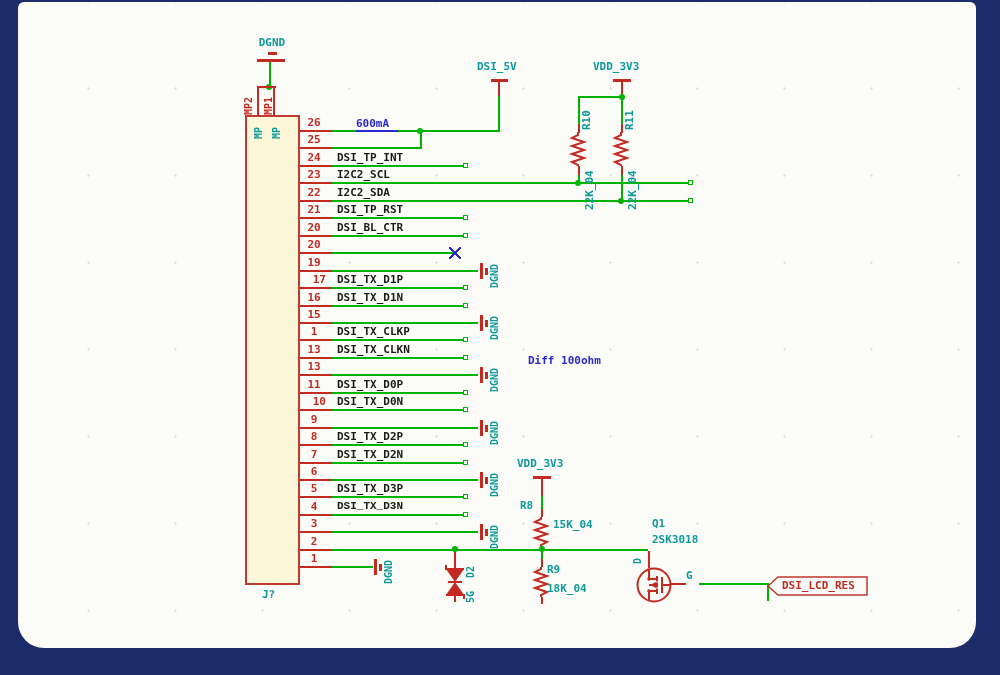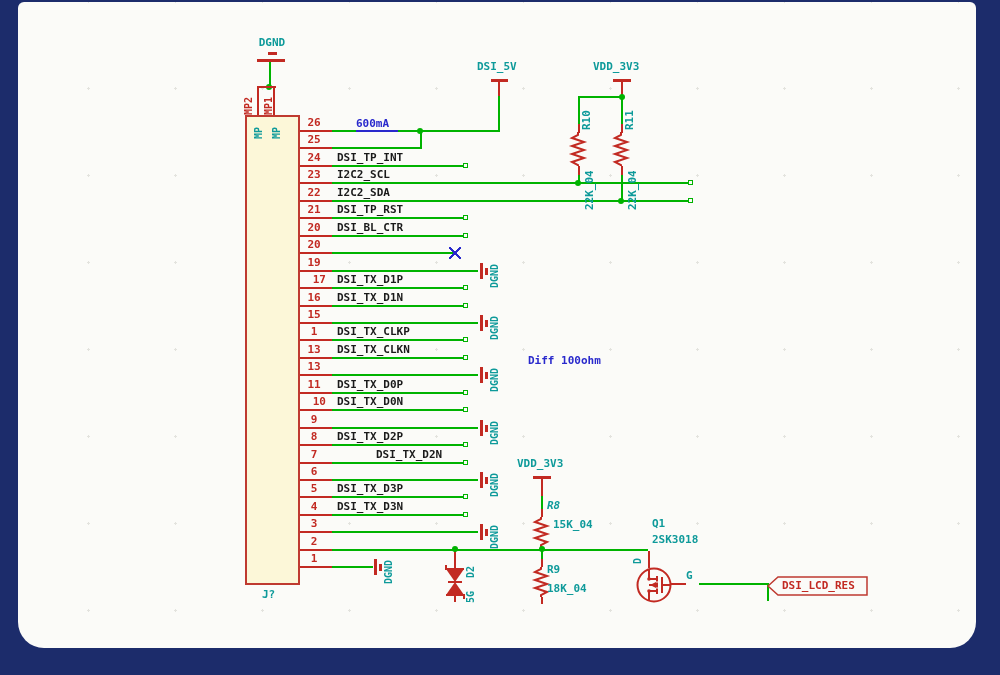--- a/index.html
+++ b/index.html
@@ -138,37 +138,37 @@
   <div class="el red gdash" style="width: 2.5px; height: 7px; left: 485px; top: 425px;"></div>
   <div class="el vt txt teal gtxt" style="height: 34px; font-size: 10px; left: 490px; top: 411px;">DGND</div>
 <div class="el txt redtx" style="left: 302px; top: 431px; width: 24px; text-align: center;">8</div>
       <div class="el red" style="left: 300px; top: 444px; width: 32px; height: 2px;"></div>
       <div class="el wire" style="left: 332px; top: 444px; width: 133px; height: 2px;"></div>
       <div class="el txt black" style="left: 337px; top: 431px;">DSI_TX_D2P</div>
       <div class="el sq" style="left: 463px; top: 442px;"></div>
       <div class="el txt redtx" style="left: 302px; top: 449px; width: 24px; text-align: center;">7</div>
       <div class="el red" style="left: 300px; top: 462px; width: 32px; height: 2px;"></div>
       <div class="el wire" style="left: 332px; top: 462px; width: 133px; height: 2px;"></div>
-      <div class="el txt black" style="left: 337px; top: 449px; margin-left: 39px;">DSI_TX_D2N</div>
+      <div class="el txt black" style="left: 337px; top: 449px;">DSI_TX_D2N</div>
       <div class="el sq" style="left: 463px; top: 460px;"></div>
       <div class="el txt redtx" style="left: 302px; top: 466px; width: 24px; text-align: center;">6</div>
       <div class="el red" style="left: 300px; top: 479px; width: 32px; height: 2px;"></div>
       <div class="el wire" style="left: 332px; top: 479px; width: 146px; height: 2px;"></div>
   <div class="el red gbar" style="width: 2.5px; height: 16px; left: 480px; top: 472px;"></div>
   <div class="el red gdash" style="width: 2.5px; height: 7px; left: 485px; top: 477px;"></div>
   <div class="el vt txt teal gtxt" style="height: 34px; font-size: 10px; left: 490px; top: 463px;">DGND</div>
 <div class="el txt redtx" style="left: 302px; top: 483px; width: 24px; text-align: center;">5</div>
       <div class="el red" style="left: 300px; top: 496px; width: 32px; height: 2px;"></div>
       <div class="el wire" style="left: 332px; top: 496px; width: 133px; height: 2px;"></div>
       <div class="el txt black" style="left: 337px; top: 483px;">DSI_TX_D3P</div>
       <div class="el sq" style="left: 463px; top: 494px;"></div>
       <div class="el txt redtx" style="left: 302px; top: 501px; width: 24px; text-align: center;">4</div>
       <div class="el red" style="left: 300px; top: 514px; width: 32px; height: 2px;"></div>
       <div class="el wire" style="left: 332px; top: 514px; width: 133px; height: 2px;"></div>
-      <div class="el txt black" style="left: 337px; top: 501px;">DSI_TX_D3N</div>
+      <div class="el txt black" style="left: 337px; top: 501px; font-family: Liberation Mono, monospace;">DSI_TX_D3N</div>
       <div class="el sq" style="left: 463px; top: 512px;"></div>
       <div class="el txt redtx" style="left: 302px; top: 518px; width: 24px; text-align: center;">3</div>
       <div class="el red" style="left: 300px; top: 531px; width: 32px; height: 2px;"></div>
       <div class="el wire" style="left: 332px; top: 531px; width: 146px; height: 2px;"></div>
   <div class="el red gbar" style="width: 2.5px; height: 16px; left: 480px; top: 524px;"></div>
   <div class="el red gdash" style="width: 2.5px; height: 7px; left: 485px; top: 529px;"></div>
   <div class="el vt txt teal gtxt" style="height: 34px; font-size: 10px; left: 490px; top: 515px;">DGND</div>
 <div class="el txt redtx" style="left: 302px; top: 536px; width: 24px; text-align: center;">2</div>
       <div class="el red" style="left: 300px; top: 549px; width: 32px; height: 2px;"></div>
       <div class="el wire" style="left: 332px; top: 549px; width: 316px; height: 2px;"></div>
@@ -220,21 +220,21 @@
 
   <div class="el txt teal" style="left:517px;top:458px;">VDD_3V3</div>
   <div class="el red" style="left:533px;top:476px;width:18px;height:3px;"></div>
   <div class="el red" style="left:541px;top:479px;width:2px;height:17px;"></div>
   <div class="el wire" style="left:541px;top:496px;width:2px;height:13px;"></div>
   <div class="el red" style="left:541px;top:509px;width:2px;height:8px;"></div>
   <svg style="left:533px;top:517px;" width="16" height="30">
     <path d="M8,0 L8,2 2,5 14,9 2,13 14,17 2,21 14,25 8,28 8,30" stroke="#c22a22" stroke-width="2" fill="none"></path>
   </svg>
   <div class="el red" style="left:541px;top:547px;width:2px;height:3px;"></div>
-  <div class="el txt teal" style="left:547px;top:500px;font-style:italic;">R8</div>
+  <div class="el txt teal" style="left:520px;top:500px;">R8</div>
   <div class="el txt teal" style="left:553px;top:519px;">15K_04</div>
   <div class="el dot" style="left:539px;top:546px;z-index:2;"></div>
   <div class="el wire" style="left:541px;top:551px;width:2px;height:8px;"></div>
   <div class="el red" style="left:541px;top:559px;width:2px;height:8px;"></div>
   <svg style="left:533px;top:567px;" width="16" height="30">
     <path d="M8,0 L8,2 2,5 14,9 2,13 14,17 2,21 14,25 8,28 8,30" stroke="#c22a22" stroke-width="2" fill="none"></path>
   </svg>
   <div class="el red" style="left:541px;top:597px;width:2px;height:7px;"></div>
   <div class="el txt teal" style="left:547px;top:564px;">R9</div>
   <div class="el txt teal" style="left:547px;top:583px;">18K_04</div>

